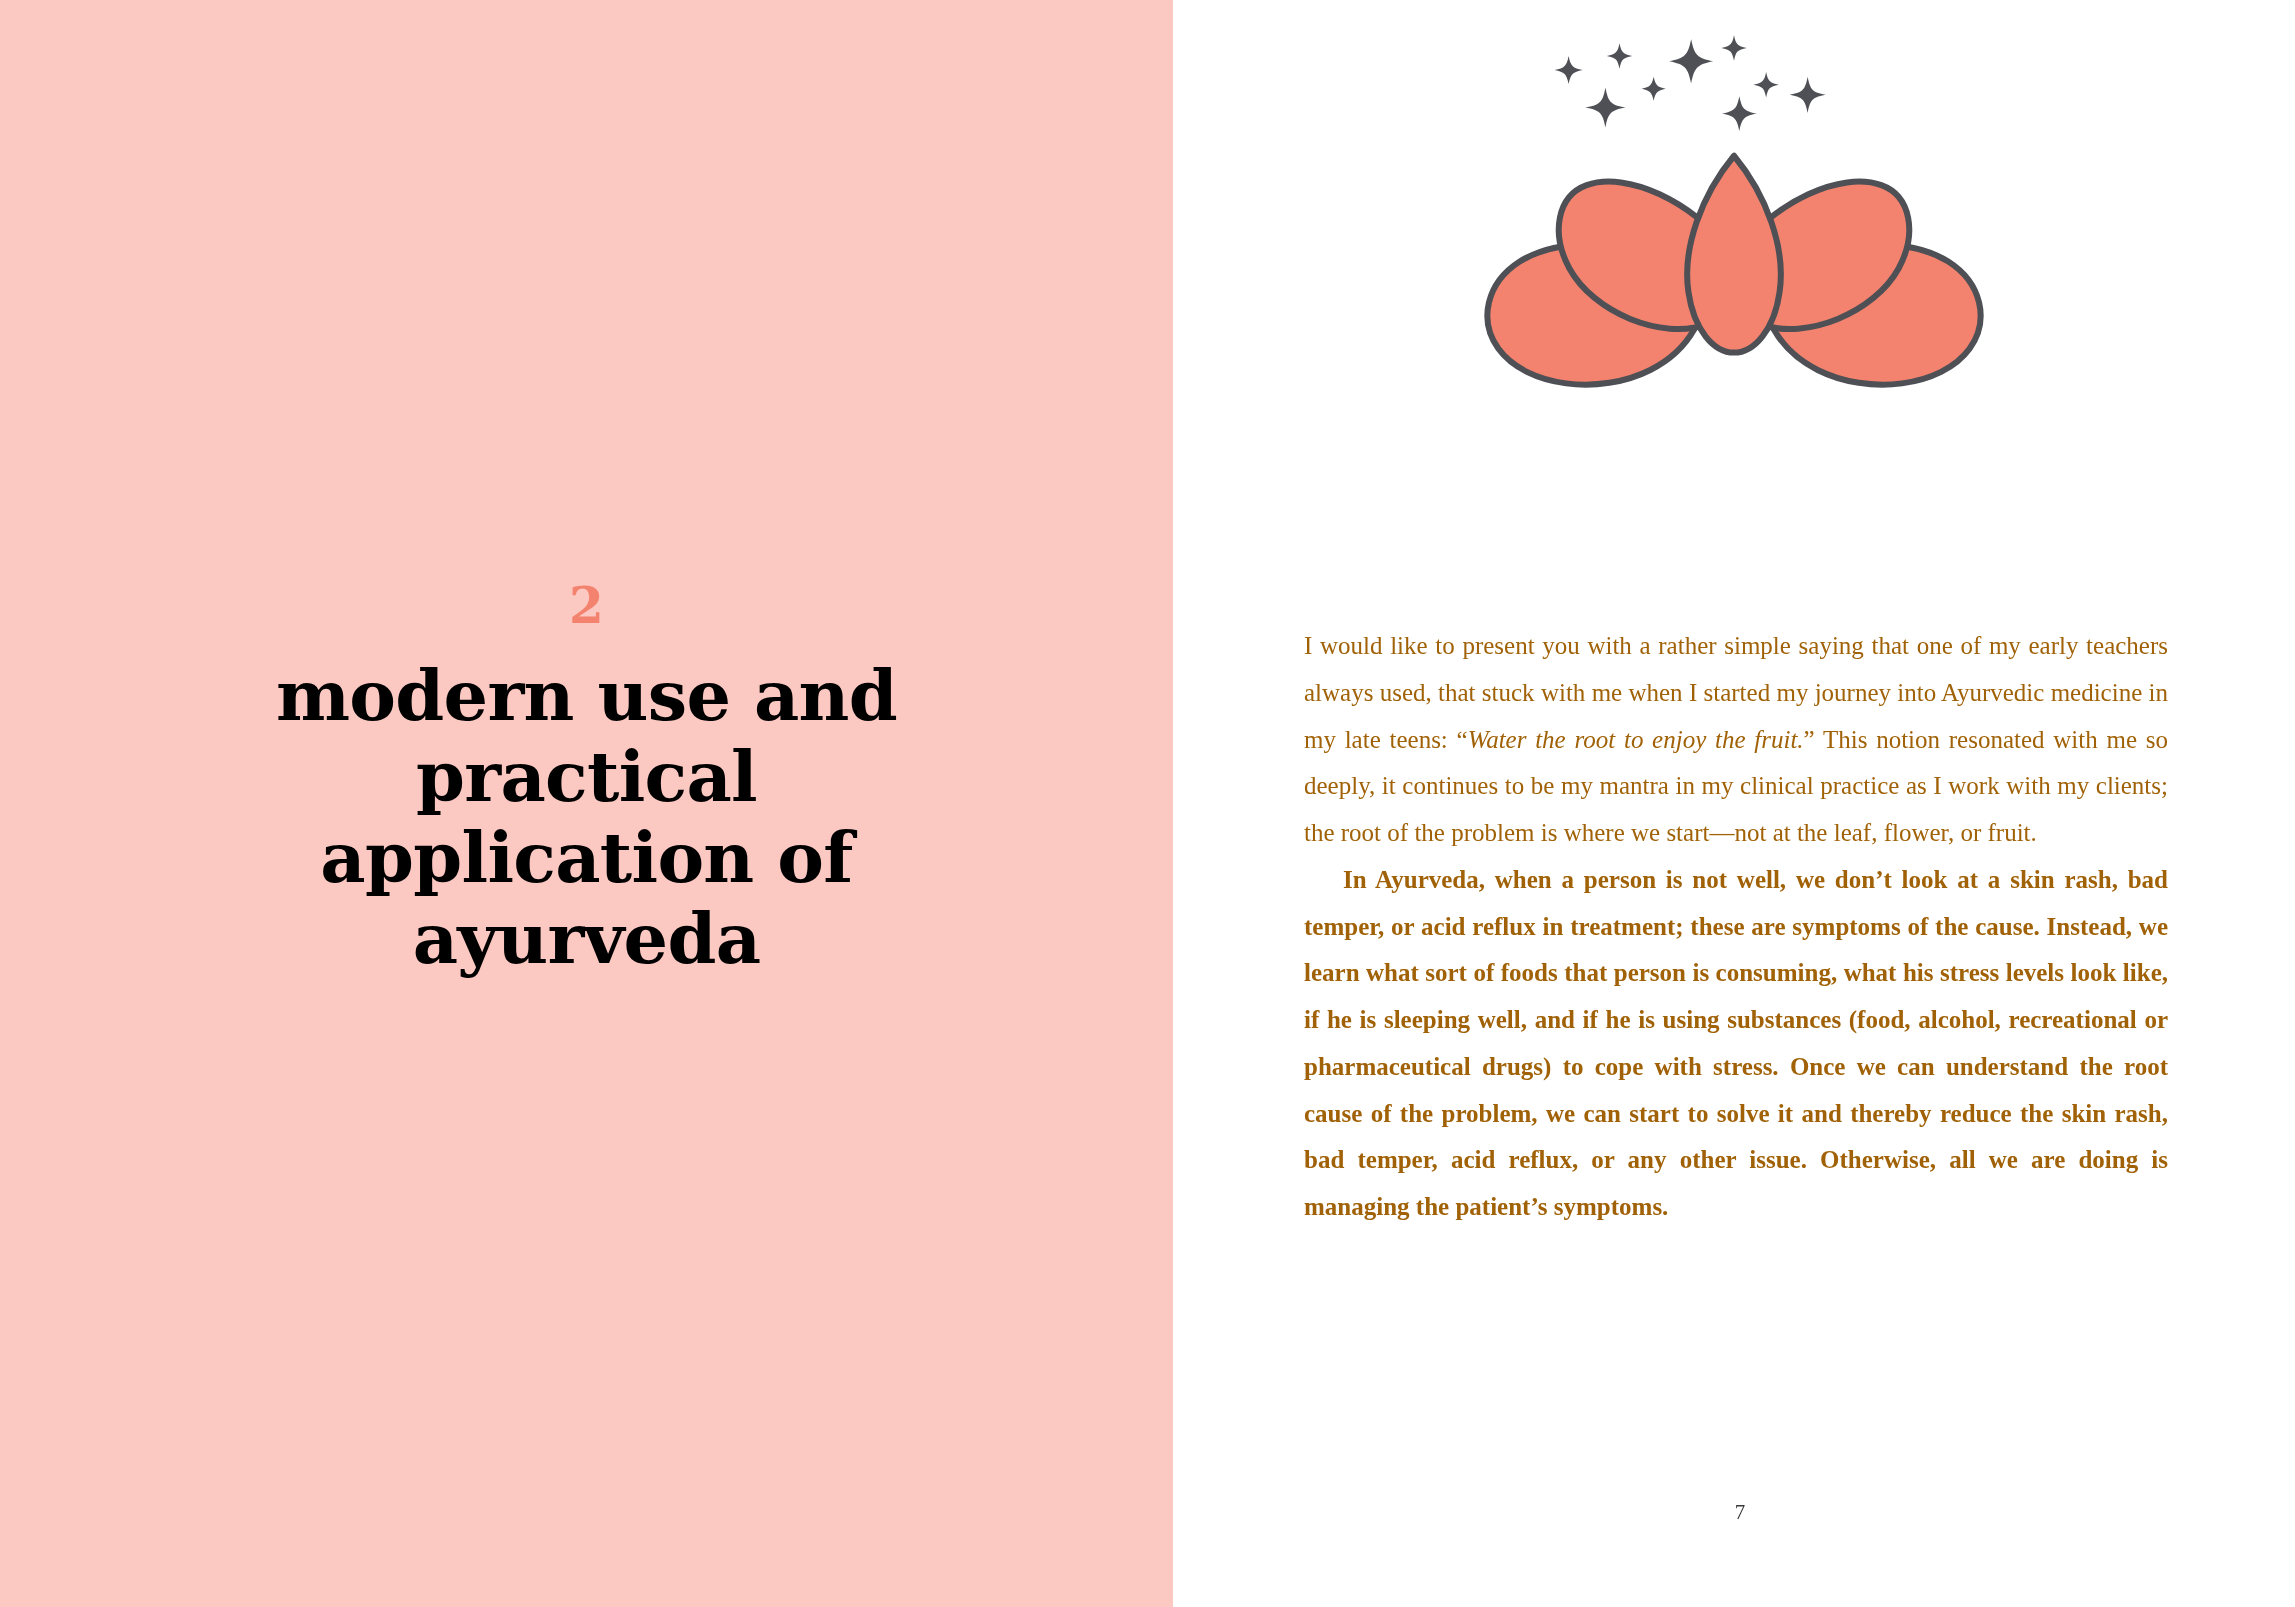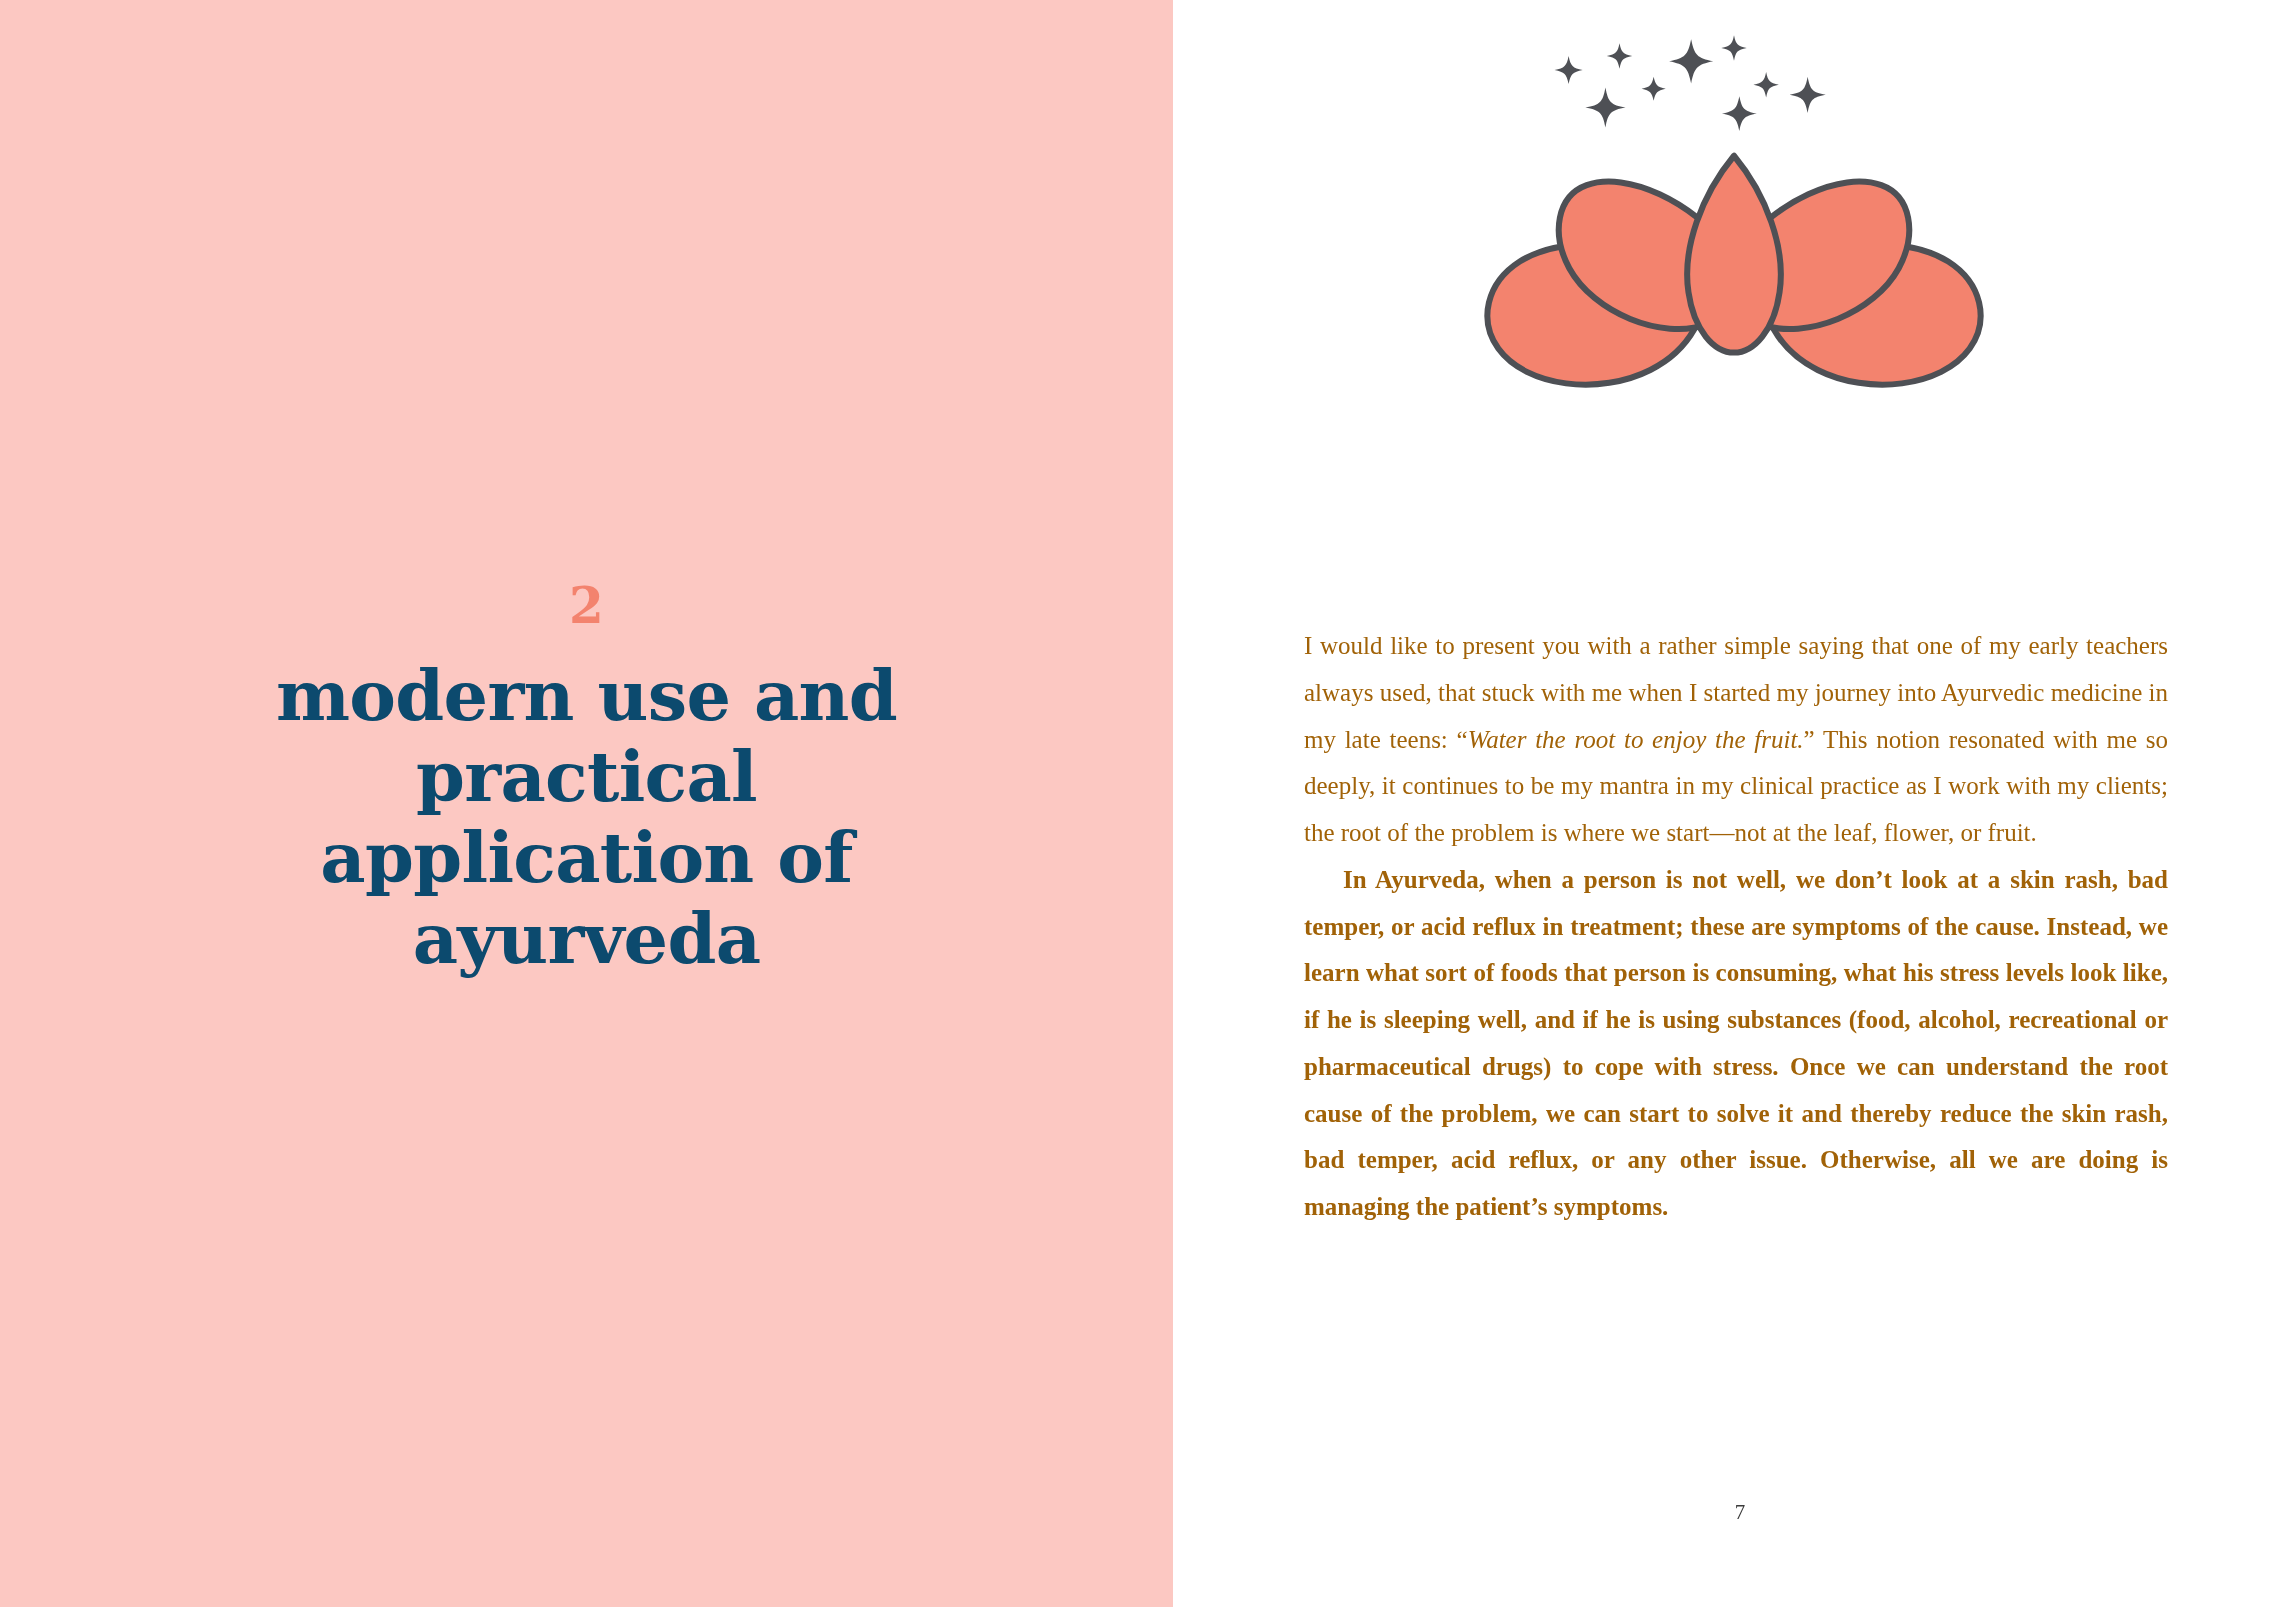--- a/index.html
+++ b/index.html
@@ -38,21 +38,21 @@
     color: #F3836E;
     line-height: 1;
     margin-bottom: 28px;
     letter-spacing: 0px;
   }
   .chapter-title {
     font-family: "DejaVu Serif", serif;
     font-weight: bold;
     font-size: 70px;
     line-height: 1.16;
-    color: #0c4a6e;
+    color: #000000;
     text-align: center;
     max-width: 737px;
     letter-spacing: -0.7px;
     margin-top: -4px;
   }
 
   
   .page-right {
     position: relative;
     width: 1122px;

